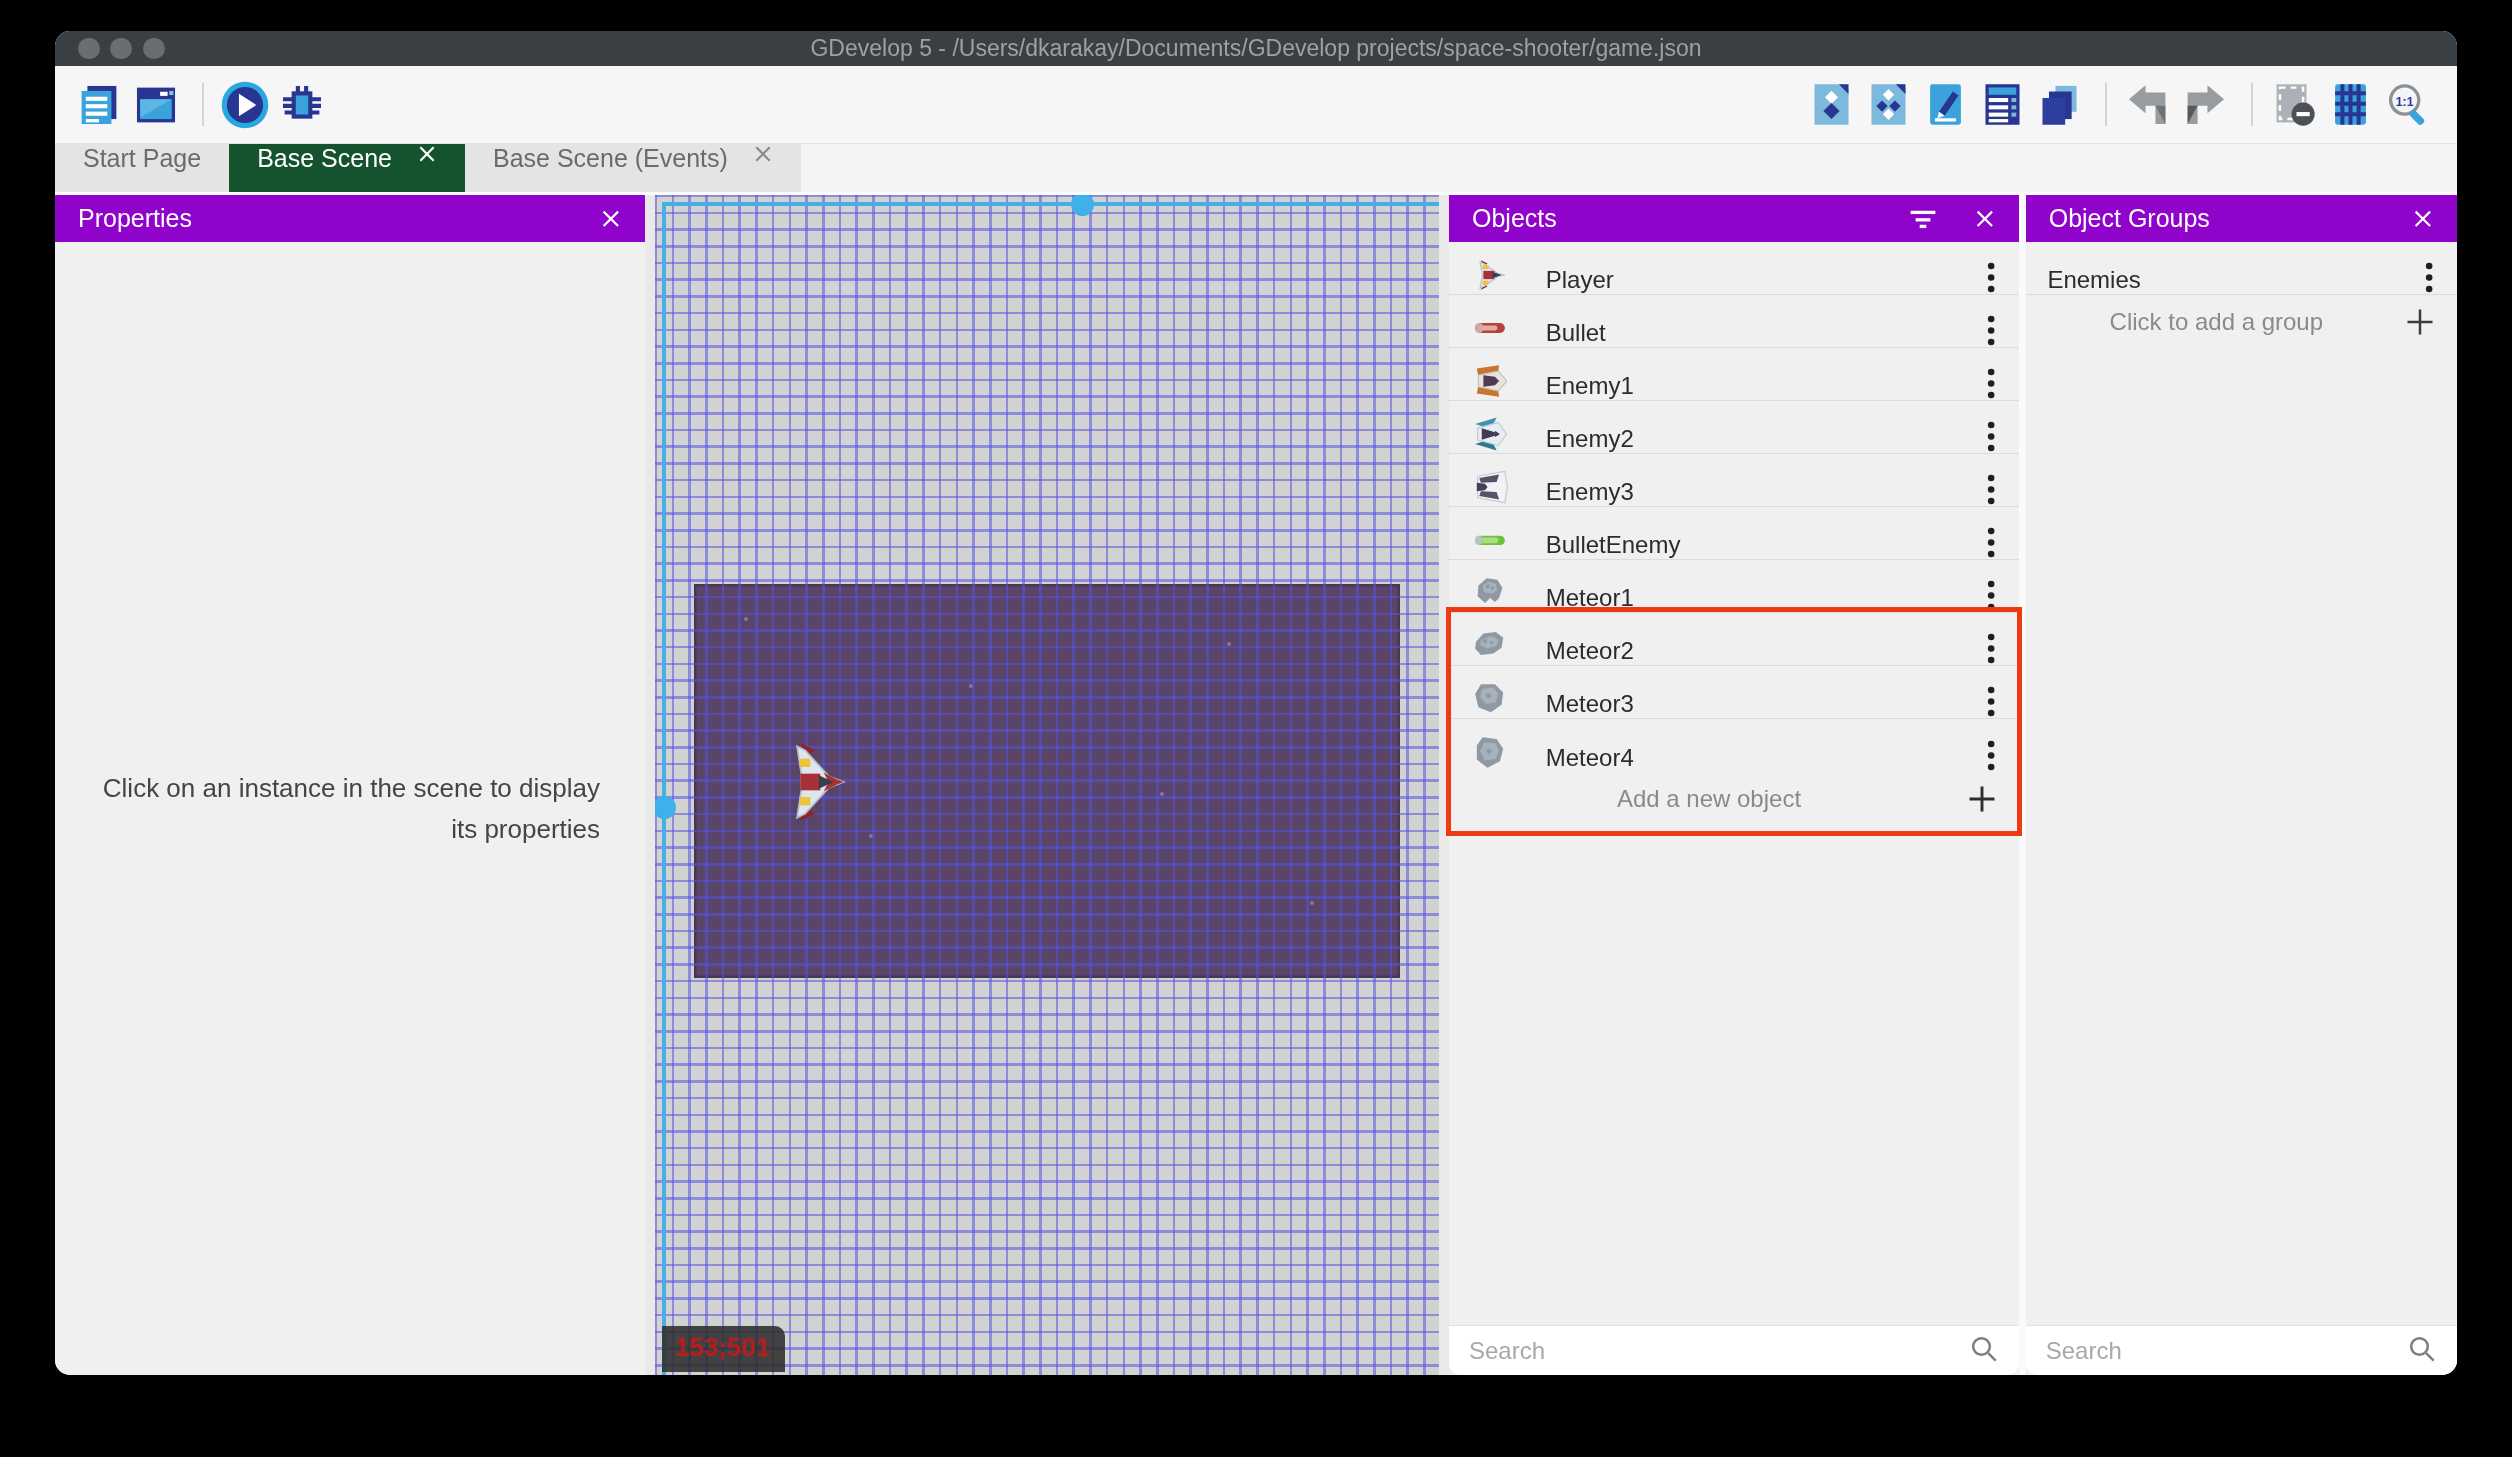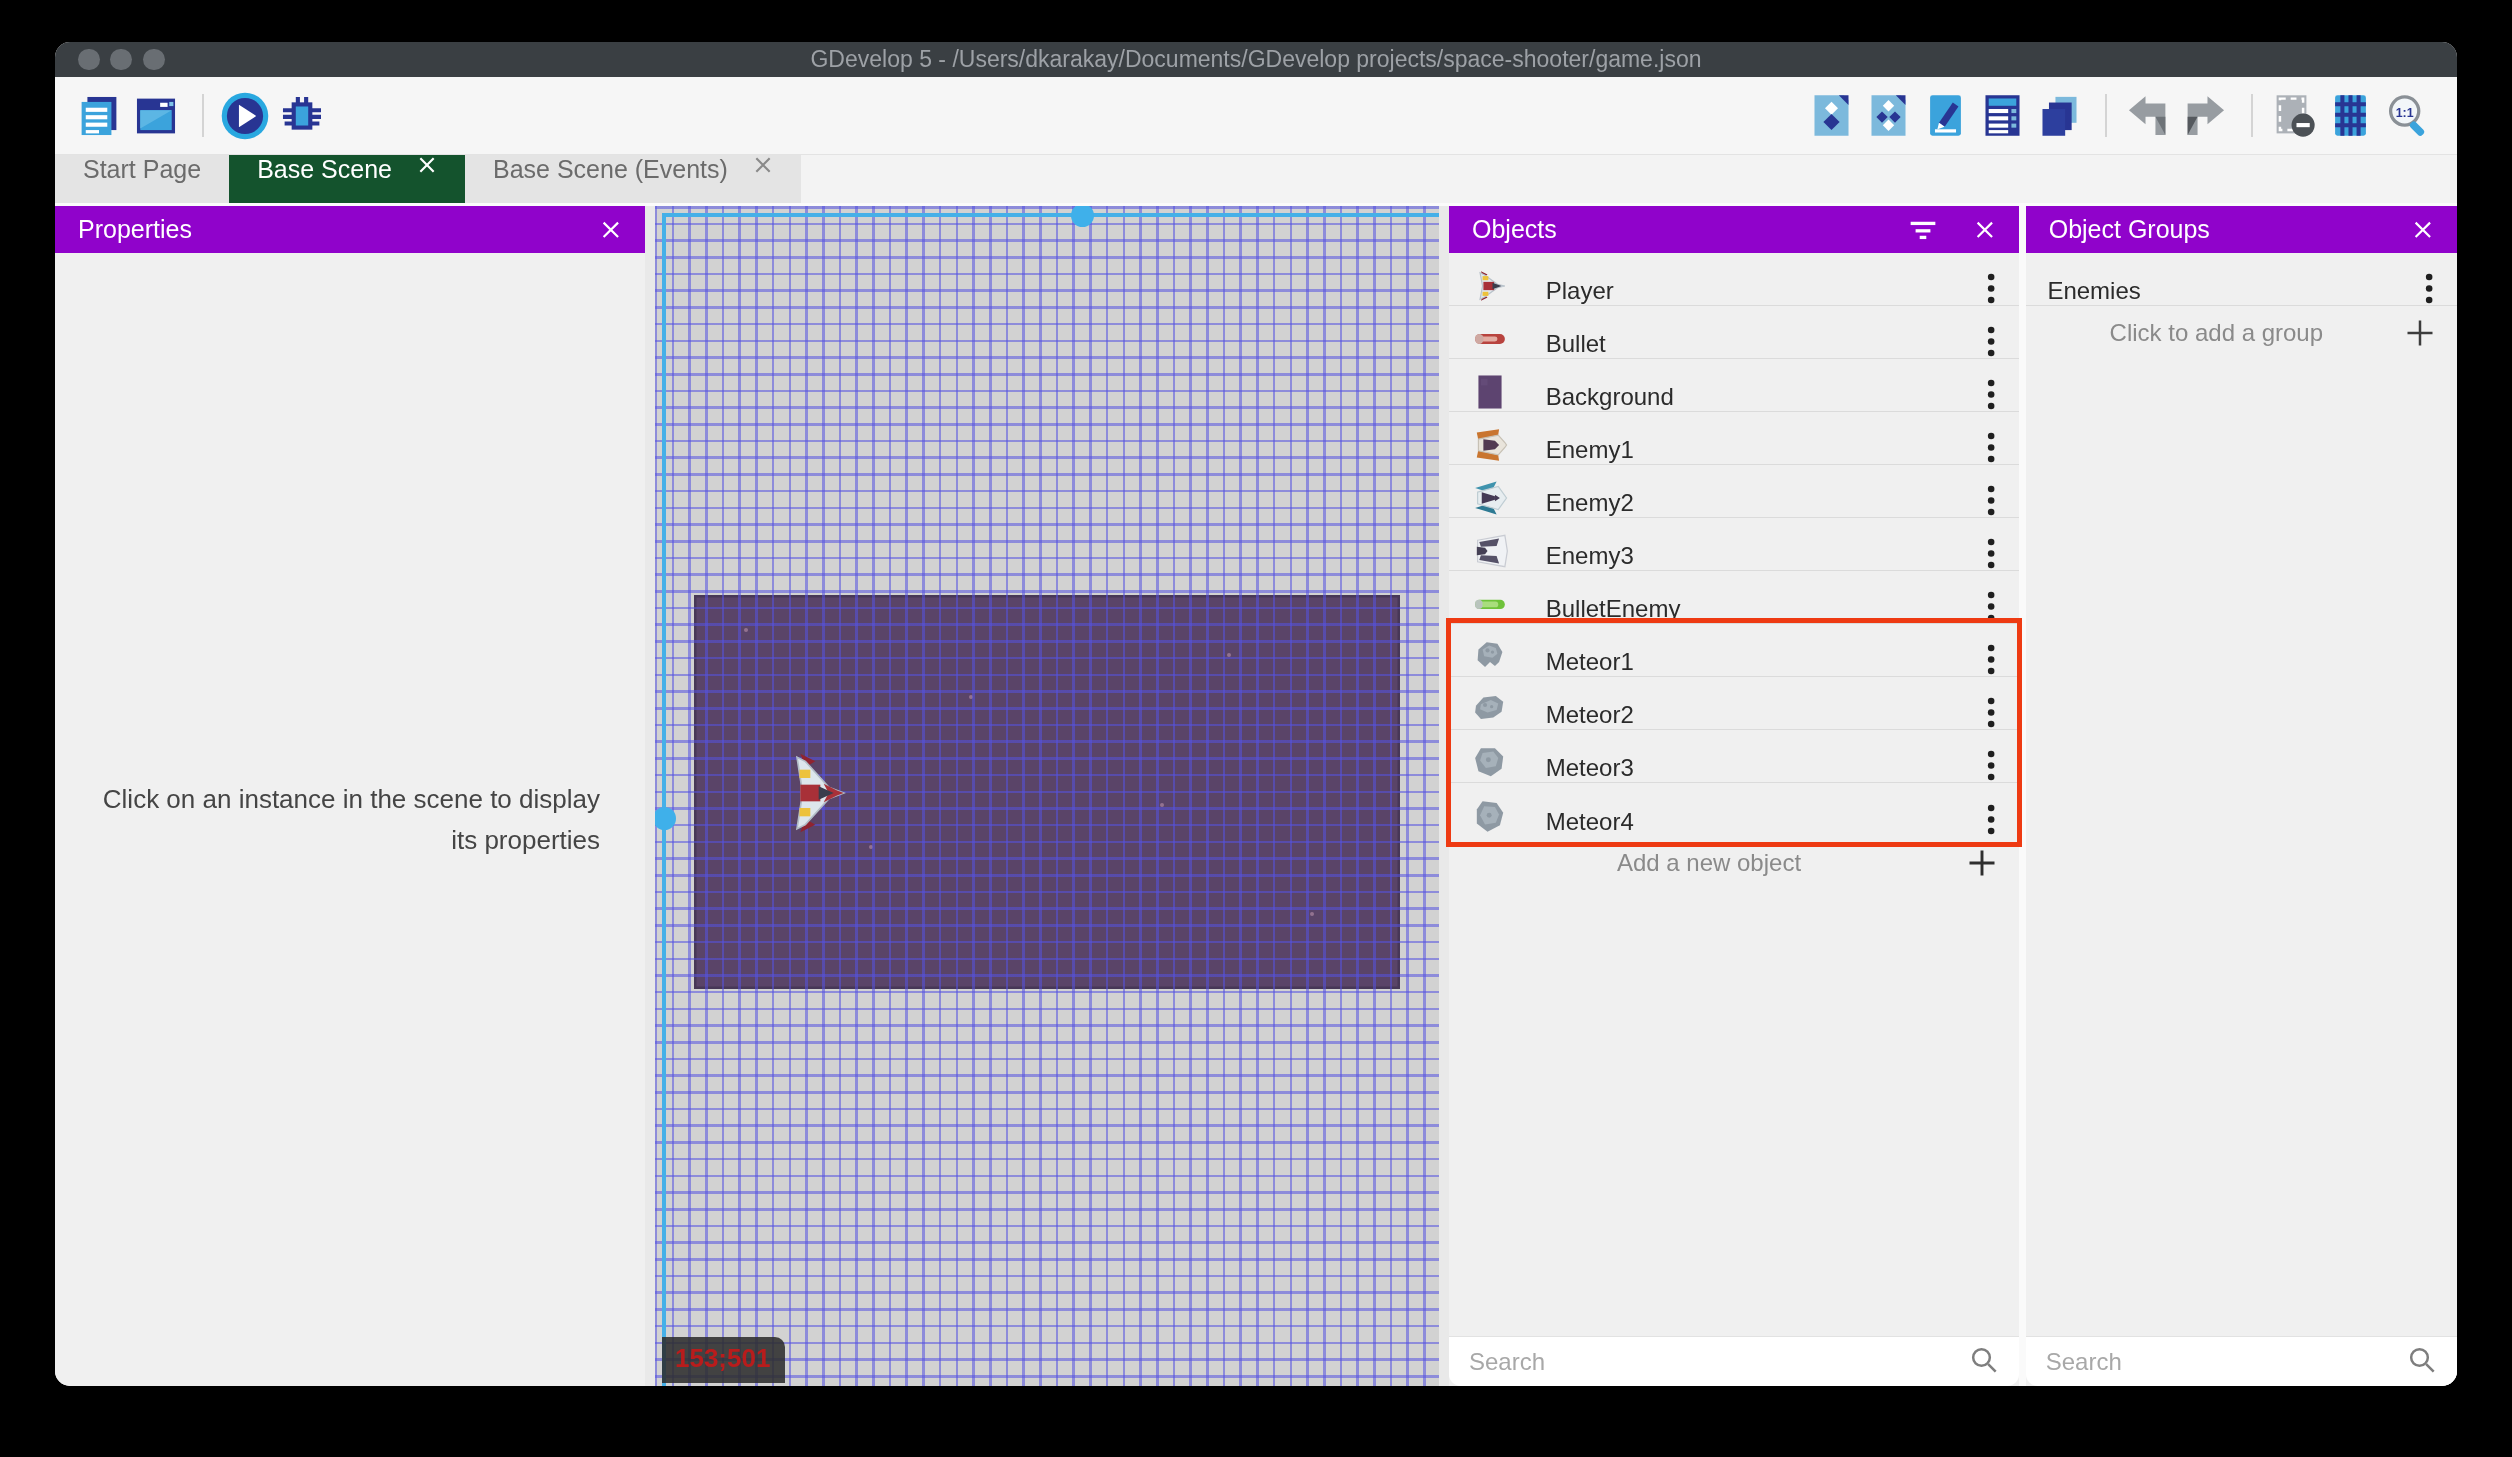--- a/index.html
+++ b/index.html
@@ -1,17 +1,17 @@
 <!DOCTYPE html>
 <html style="font-size:13.3px"><head>
 <meta charset="utf-8">
 <style>
   * { margin:0; padding:0; box-sizing:border-box; }
   html,body { width:2512px; height:1458px; background:#000; font-family:"Liberation Sans",sans-serif; overflow:hidden; }
-  .window { position:absolute; left:55px; top:42px; width:2402px; height:1344px; border-radius:15px; overflow:hidden;
+  .window { position:absolute; left:55px; top:31px; width:2402px; height:1344px; border-radius:15px; overflow:hidden;
             display:flex; flex-direction:column; background:#f0f0f0; box-shadow:0 20px 75px rgba(0,0,0,.65); }
   
   .titlebar { flex:0 0 35px; background:#3a3f43; position:relative; display:flex; align-items:center; justify-content:center; }
   .traffic { position:absolute; left:23px; top:6.7px; display:flex; gap:10.8px; }
   .traffic .dot { width:21.7px; height:21.7px; border-radius:50%; background:#696e73; }
   .wintitle { color:#9da1a6; font-size:23px; }
   
   .toolbar { flex:0 0 78px; background:#f6f6f6; border-bottom:0.8px solid #e3e3e3; display:flex; align-items:center; padding:0 18.3px; }
   .tbtn { width:52px; height:52px; display:flex; align-items:center; justify-content:center; margin-right:5px; cursor:pointer; }
   .tb-divider { width:1.7px; height:43px; background:#d4d4d4; margin:0 15px; }
@@ -314,34 +314,20 @@
         <span class="row-label">Bullet</span>
         <span class="kebab">
             <svg width="8.3" height="33" viewBox="0 0 10 40">
               <circle cx="5" cy="6" r="4" fill="#1f1f1f"></circle>
               <circle cx="5" cy="20" r="4" fill="#1f1f1f"></circle>
               <circle cx="5" cy="34" r="4" fill="#1f1f1f"></circle>
             </svg>
           </span>
       </div>
 
-      <div class="obj-row">
-        <svg class="row-icon" viewBox="0 0 46 46">
-          <rect x="9" y="3" width="28" height="40" fill="#5d4470"></rect>
-            <rect x="12" y="7" width="8" height="8" fill="#684e7c" opacity="0.7"></rect>
-        </svg>
-        <span class="row-label">Background</span>
-        <span class="kebab">
-            <svg width="8.3" height="33" viewBox="0 0 10 40">
-              <circle cx="5" cy="6" r="4" fill="#1f1f1f"></circle>
-              <circle cx="5" cy="20" r="4" fill="#1f1f1f"></circle>
-              <circle cx="5" cy="34" r="4" fill="#1f1f1f"></circle>
-            </svg>
-          </span>
-      </div>
 
       <div class="obj-row">
         <svg class="row-icon" viewBox="0 0 46 46">
           <polygon points="7,8 34,4 32,17 9,18" fill="#c9752f"></polygon>
             <polygon points="7,38 34,42 32,29 9,28" fill="#c9752f"></polygon>
           <polygon points="9,16 33,11 41,20 43,23 41,26 33,35 9,30" fill="#e9e4db" stroke="#c7c1b5" stroke-width="1.5"></polygon>
           <polygon points="15,16 29,18 34,23 29,28 15,30" fill="#533a52"></polygon>
         </svg>
         <span class="row-label">Enemy1</span>
         <span class="kebab">

